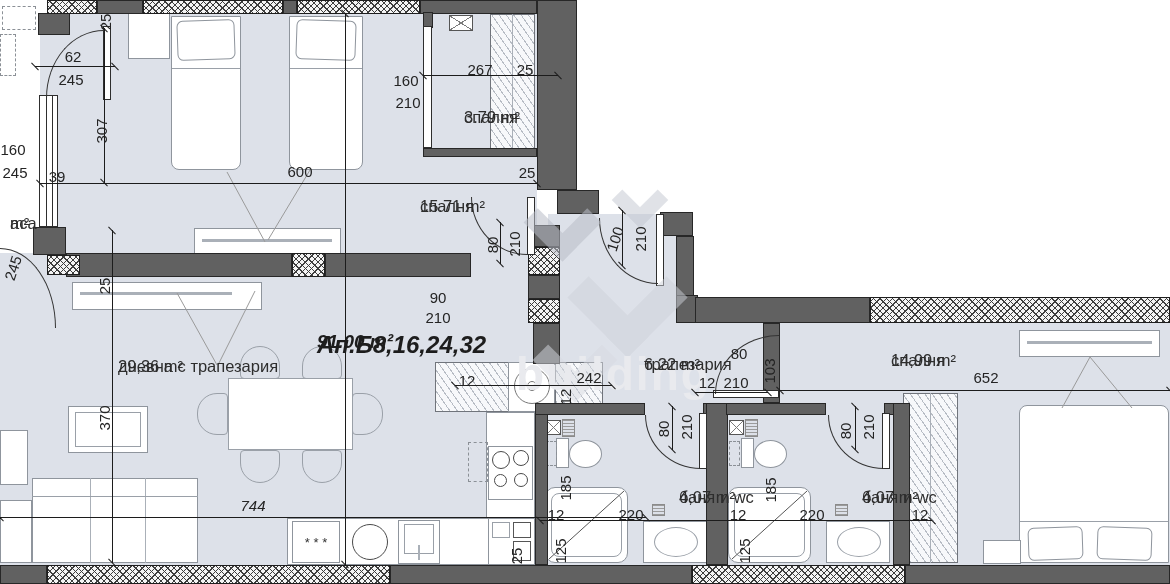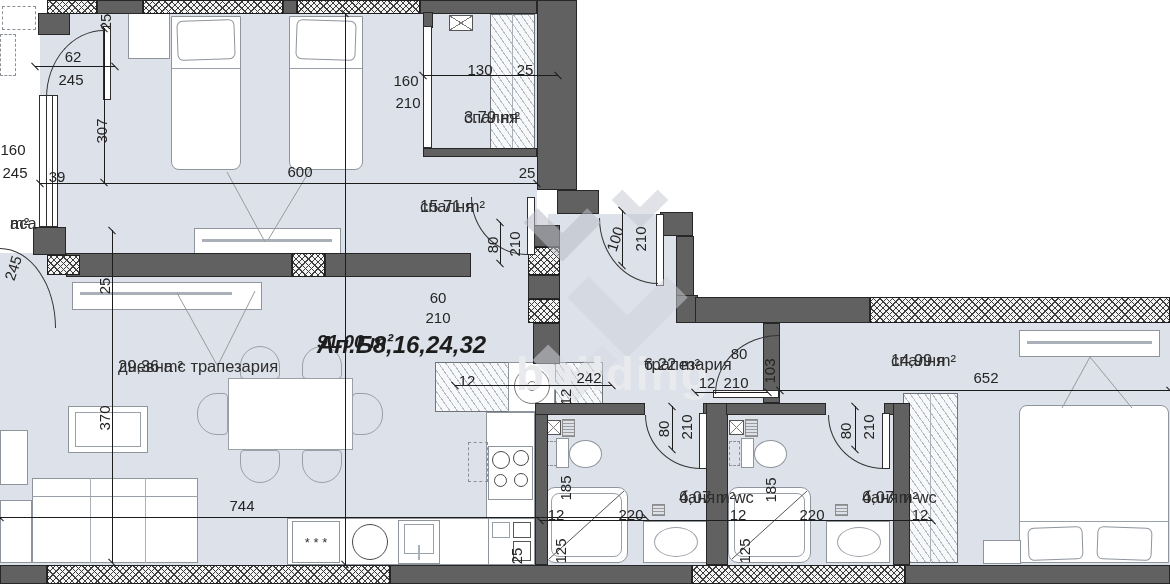--- a/index.html
+++ b/index.html
@@ -251,28 +251,28 @@
 
   <div style="left:0;top:0;width:100%;height:100%">
       <span class="dim" style="left: 105px; top: 22px; transform: translate(-50%, -50%) rotate(-90deg);">25</span>
       <span class="dim" style="left: 73px; top: 56px; transform: translate(-50%, -50%);">62</span>
       <span class="dim" style="left: 71px; top: 79px; transform: translate(-50%, -50%);">245</span>
       <span class="dim" style="left: 101px; top: 131px; transform: translate(-50%, -50%) rotate(-90deg);">307</span>
       <span class="dim" style="left: 13px; top: 149px; transform: translate(-50%, -50%);">160</span>
       <span class="dim" style="left: 15px; top: 172px; transform: translate(-50%, -50%);">245</span>
       <span class="dim" style="left: 57px; top: 176px; transform: translate(-50%, -50%);">39</span>
       <span class="dim" style="left: 300px; top: 171px; transform: translate(-50%, -50%);">600</span>
-      <span class="dim" style="left: 480px; top: 69px; transform: translate(-50%, -50%);">130</span>
+      <span class="dim" style="left: 480px; top: 69px; transform: translate(-50%, -50%);">267</span>
       <span class="dim" style="left: 525px; top: 69px; transform: translate(-50%, -50%);">25</span>
       <span class="dim" style="left: 406px; top: 80px; transform: translate(-50%, -50%);">160</span>
       <span class="dim" style="left: 408px; top: 102px; transform: translate(-50%, -50%);">210</span>
       <span class="dim" style="left: 527px; top: 172px; transform: translate(-50%, -50%);">25</span>
       <span class="dim" style="left: 492px; top: 245px; transform: translate(-50%, -50%) rotate(-90deg);">80</span>
       <span class="dim" style="left: 514px; top: 244px; transform: translate(-50%, -50%) rotate(-90deg);">210</span>
-      <span class="dim" style="left: 438px; top: 297px; transform: translate(-50%, -50%);">60</span>
+      <span class="dim" style="left: 438px; top: 297px; transform: translate(-50%, -50%);">90</span>
       <span class="dim" style="left: 438px; top: 317px; transform: translate(-50%, -50%);">210</span>
       <span class="dim" style="left: 615px; top: 239px; transform: translate(-50%, -50%) rotate(-72deg);">100</span>
       <span class="dim" style="left: 640px; top: 239px; transform: translate(-50%, -50%) rotate(-90deg);">210</span>
       <span class="dim" style="left: 467px; top: 380px; transform: translate(-50%, -50%);">12</span>
       <span class="dim" style="left: 589px; top: 377px; transform: translate(-50%, -50%);">242</span>
       <span class="dim" style="left: 565px; top: 397px; transform: translate(-50%, -50%) rotate(-90deg);">12</span>
       <span class="dim" style="left: 739px; top: 353px; transform: translate(-50%, -50%);">80</span>
       <span class="dim" style="left: 707px; top: 382px; transform: translate(-50%, -50%);">12</span>
       <span class="dim" style="left: 736px; top: 382px; transform: translate(-50%, -50%);">210</span>
       <span class="dim" style="left: 769px; top: 371px; transform: translate(-50%, -50%) rotate(-90deg);">103</span>
@@ -284,21 +284,21 @@
       <span class="dim" style="left: 631px; top: 514px; transform: translate(-50%, -50%);">220</span>
       <span class="dim" style="left: 560px; top: 551px; transform: translate(-50%, -50%) rotate(-90deg);">125</span>
       <span class="dim" style="left: 516px; top: 556px; transform: translate(-50%, -50%) rotate(-90deg);">25</span>
       <span class="dim" style="left: 845px; top: 431px; transform: translate(-50%, -50%) rotate(-90deg);">80</span>
       <span class="dim" style="left: 868px; top: 427px; transform: translate(-50%, -50%) rotate(-90deg);">210</span>
       <span class="dim" style="left: 770px; top: 490px; transform: translate(-50%, -50%) rotate(-90deg);">185</span>
       <span class="dim" style="left: 738px; top: 514px; transform: translate(-50%, -50%);">12</span>
       <span class="dim" style="left: 812px; top: 514px; transform: translate(-50%, -50%);">220</span>
       <span class="dim" style="left: 744px; top: 551px; transform: translate(-50%, -50%) rotate(-90deg);">125</span>
       <span class="dim" style="left: 920px; top: 514px; transform: translate(-50%, -50%);">12</span>
-      <span class="dim" style="left: 242px; top: 505px; transform: translate(-50%, -50%);">744</span>
+      <span class="dim" style="left: 253px; top: 505px; transform: translate(-50%, -50%); font-style: italic;">744</span>
       <span class="dim" style="left: 104px; top: 418px; transform: translate(-50%, -50%) rotate(-90deg);">370</span>
       <span class="dim" style="left: 104px; top: 286px; transform: translate(-50%, -50%) rotate(-90deg);">25</span>
       <span class="dim" style="left: 13px; top: 268px; transform: translate(-50%, -50%) rotate(-72deg);">245</span>
     </div>
 
   <div class="room-label" style="left:420px;top:196px">
     <div>спалня</div>
     <div>15.71 m²</div>
   </div>
   <div class="room-label" style="left:464px;top:107px">

